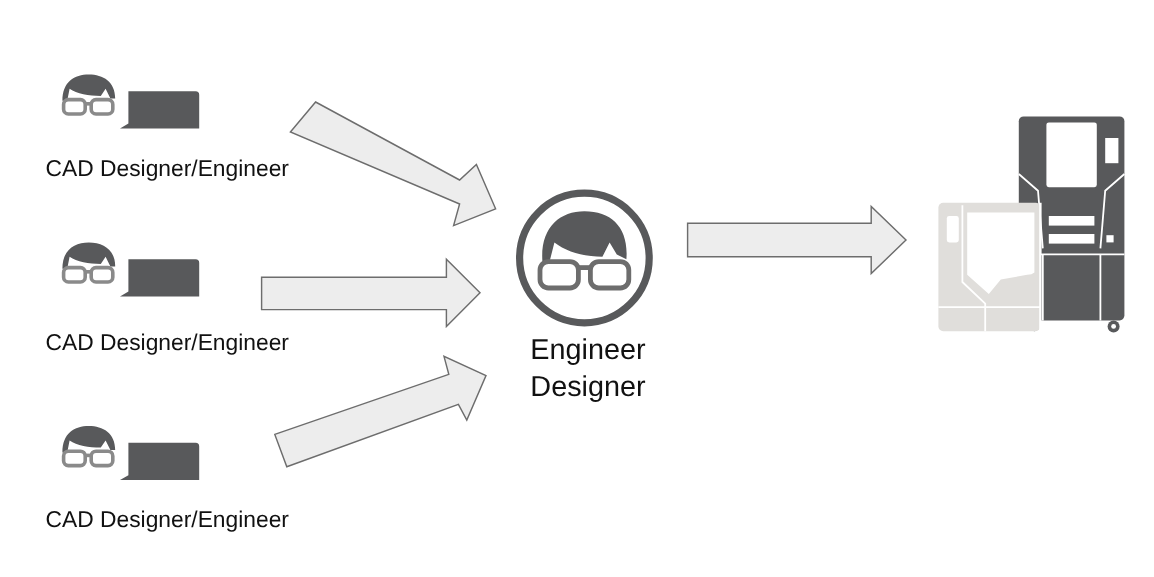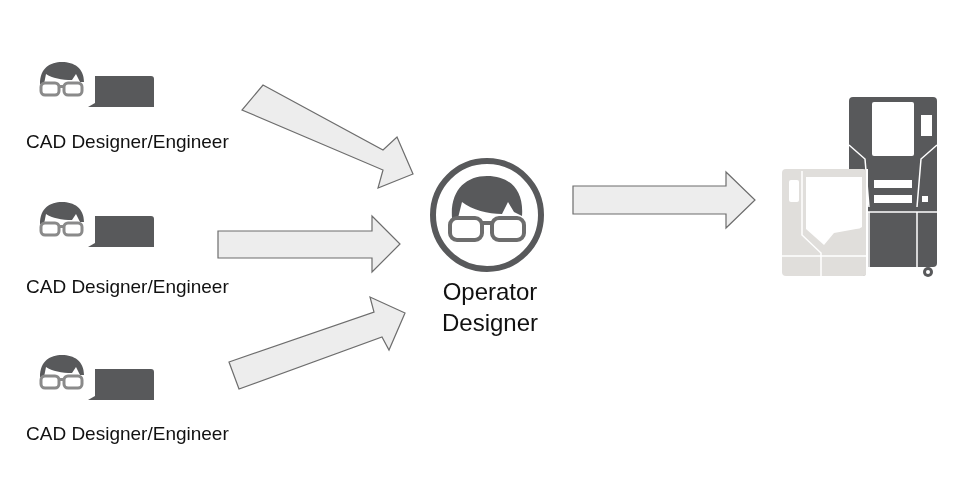--- a/index.html
+++ b/index.html
@@ -1,19 +1,19 @@
 <!DOCTYPE html>
 <html><head>
   <meta charset="utf-8">
   <style>
     html, body { margin: 0; padding: 0; background: #ffffff; }
     body { width: 962px; height: 481px; position: relative; overflow: hidden;
            font-family: "Liberation Sans", "DejaVu Sans", sans-serif; color: #111; }
     .abs { position: absolute; }
-    .designer { position: absolute; left: 24px; width: 230px; }
+    .designer { position: absolute; left: 36px; width: 230px; }
     .designer svg { position: absolute; left: 14px; top: 0; }
     .designer .label { position: absolute; left: 2px; font-size: 19px; white-space: nowrap; color: #111; }
     .operator-label { position: absolute; left: 420px; top: 276px; width: 140px; text-align: center;
                       font-size: 24px; line-height: 31px; color: #111; }
     svg.arrows { position: absolute; left: 0; top: 0; }
   </style>
 </head>
 <body>
 
 <svg class="arrows" width="962" height="481">
@@ -68,21 +68,21 @@
     <circle cx="59" cy="59" r="54" fill="#fff" stroke="#58595b" stroke-width="6"></circle>
 
     <path d="M24,62 C22,34 38,20 59,20 C82,20 96,34 94,60 L86,56 L80,46 L74,58 C60,58 44,54 34,46 L30,62 Z" fill="#58595b"></path>
 
     <rect x="22" y="62" width="32" height="22" rx="7" fill="#fff" stroke="#6d6d6d" stroke-width="4"></rect>
     <rect x="64" y="62" width="32" height="22" rx="7" fill="#fff" stroke="#6d6d6d" stroke-width="4"></rect>
     <rect x="53" y="65" width="12" height="4" fill="#6d6d6d"></rect>
   </svg>
 </div>
 <div class="operator-label">
-  <div>Operator</div>
+  <div>Engineer</div>
   <div>Designer</div>
 </div>
 
 <div class="abs" style="left:776px;top:95px;width:170px;height:185px;">
   <svg width="170" height="185" viewBox="0 0 170 185">
 
     <g>
       <rect x="73" y="2" width="88" height="170" rx="4" fill="#58595b"></rect>
 
       <rect x="96" y="7" width="42" height="54" rx="2" fill="#fff"></rect>

